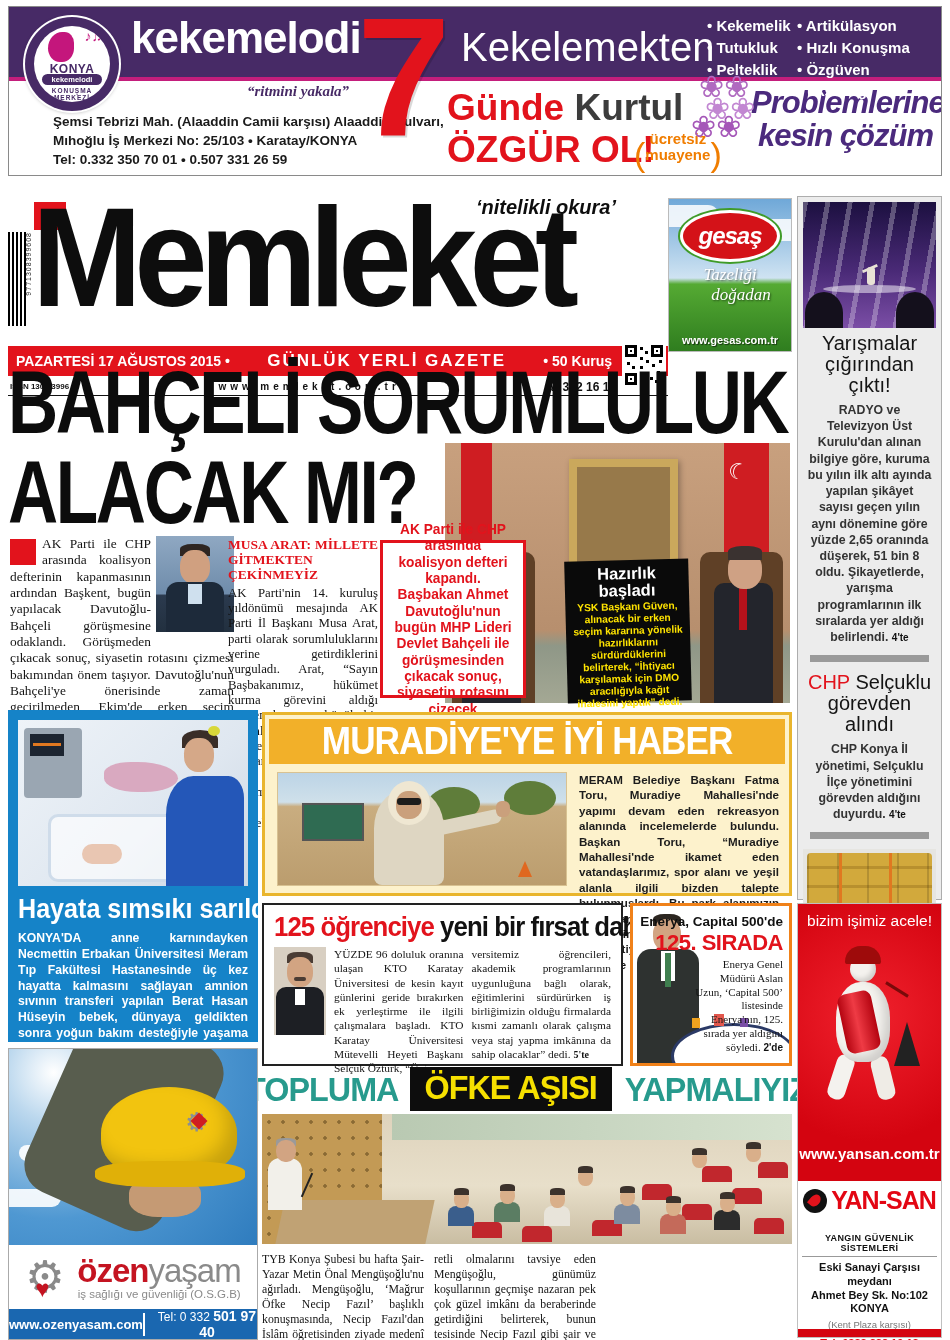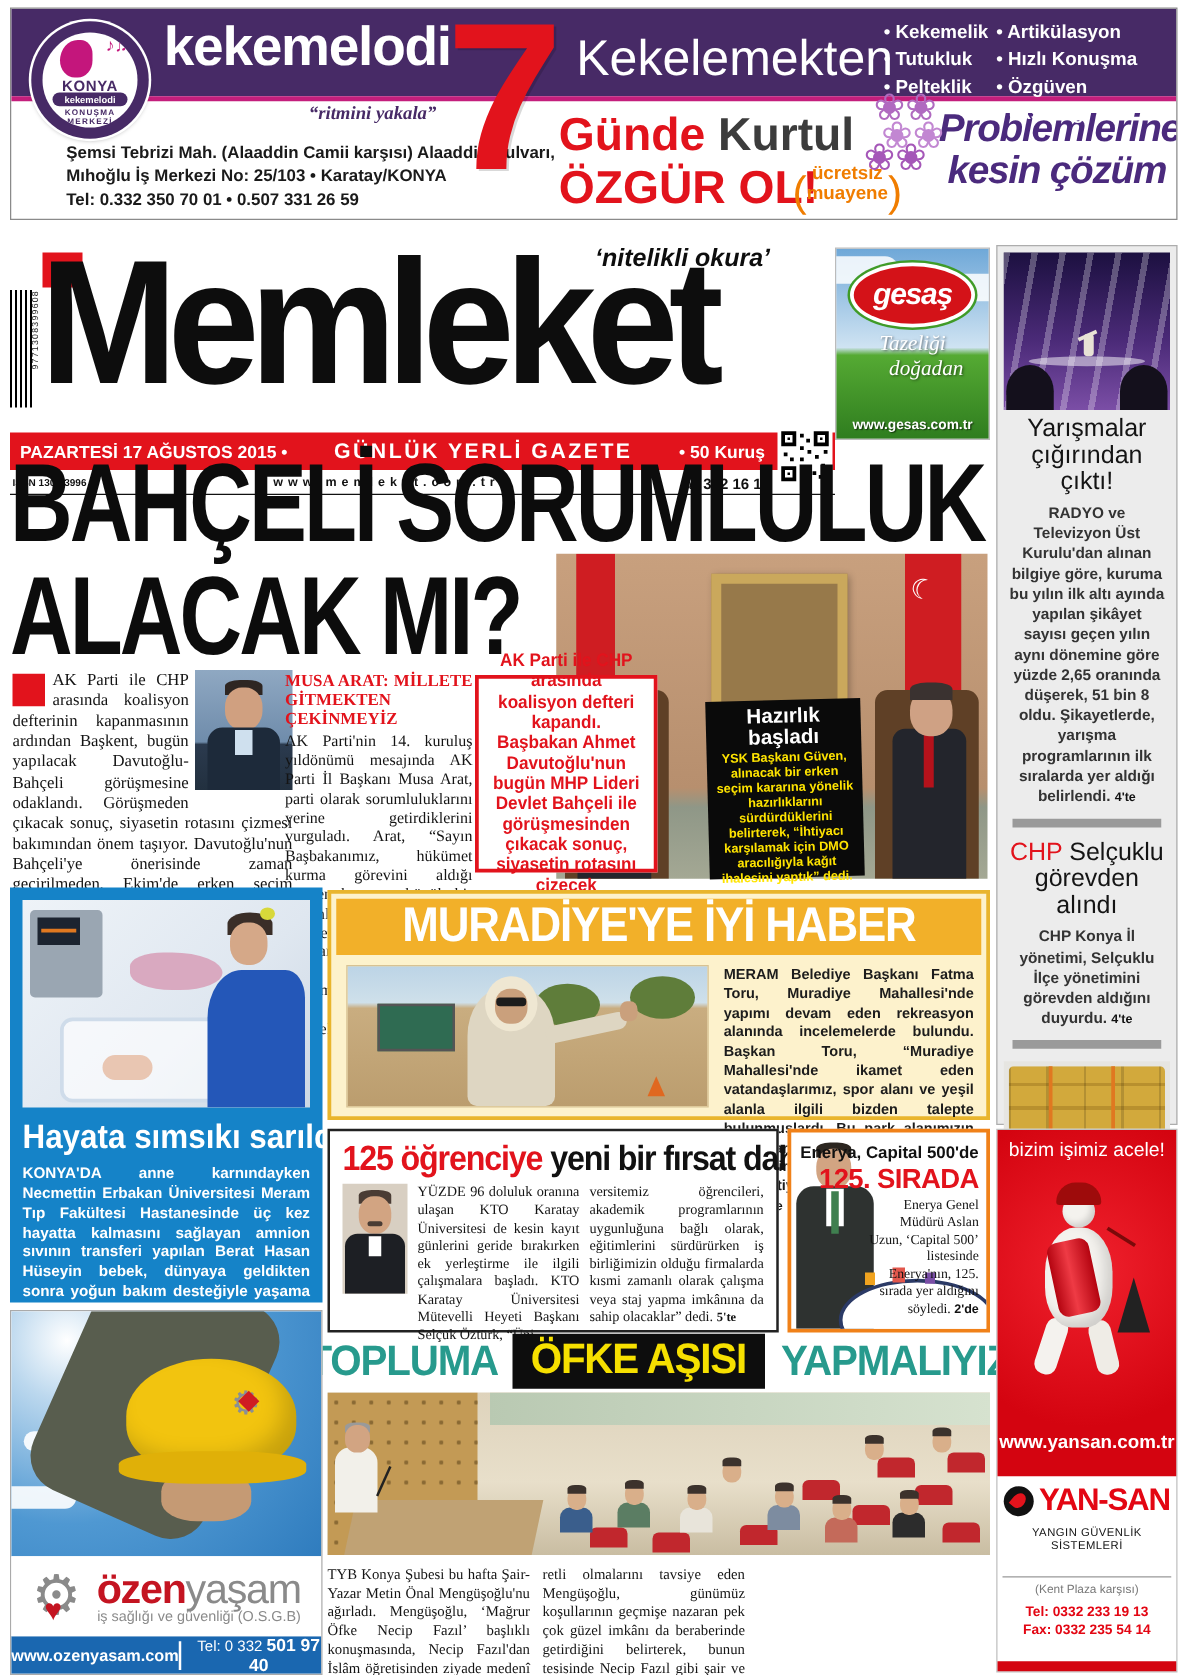--- a/index.html
+++ b/index.html
@@ -100,21 +100,21 @@
   .ysfig-body{position:absolute;left:38px;top:78px;width:54px;height:80px;background:#f4f2ee;border-radius:45% 45% 40% 40%;box-shadow:inset -6px -6px 10px rgba(0,0,0,.15);}
   .ysfig-leg{position:absolute;left:34px;top:150px;width:18px;height:46px;background:#f4f2ee;border-radius:8px;transform:rotate(18deg);}
   .ysfig-leg2{position:absolute;left:76px;top:152px;width:18px;height:44px;background:#efece6;border-radius:8px;transform:rotate(-14deg);}
   .ysfig-ext{position:absolute;left:44px;top:88px;width:34px;height:60px;background:linear-gradient(90deg,#b40410,#ef3b45 45%,#b40410);border-radius:8px;transform:rotate(-12deg);}
   .ysfig-cone{position:absolute;left:96px;top:118px;width:0;height:0;border-left:13px solid transparent;border-right:13px solid transparent;border-bottom:44px solid #222;}
   .ysfig-hose{position:absolute;left:86px;top:84px;width:26px;height:3px;background:#7a0a0a;transform:rotate(32deg);}
   .ys-brandrow{display:flex;align-items:center;justify-content:center;gap:4px;margin-top:5px;}
   .ys-circ{width:24px;height:24px;background:#111;border-radius:50%;position:relative;}
   .ys-circ:before{content:"";position:absolute;left:7px;top:5px;width:10px;height:13px;background:#e2131c;border-radius:50% 50% 50% 0;transform:rotate(40deg);}
   .ys-brand{color:#e30613;font-size:25px;font-weight:900;letter-spacing:-1px;}
-  .ys-sub{text-align:center;font-size:9px;font-weight:400;color:#111;letter-spacing:.4px;border-bottom:1px solid #999;padding-bottom:20px;margin:6px 4px 4px;}
+  .ys-sub{text-align:center;font-size:9px;font-weight:700;color:#111;letter-spacing:.4px;border-bottom:1px solid #999;padding-bottom:3px;margin:18px 4px 4px;}
   .ys-addr{text-align:center;font-size:11px;font-weight:bold;color:#111;line-height:1.25;}
   .ys-addr3{text-align:center;font-size:9.5px;color:#777;margin-top:3px;}
   .ys-tel{text-align:center;font-size:11px;font-weight:bold;color:#e30613;margin-top:6px;line-height:1.3;}
   .ys-stripe{position:absolute;bottom:0;left:0;width:100%;height:8px;background:#d40410;}
   
   .bigline{position:absolute;left:8px;font-weight:900;color:#0c0c0c;font-size:89px;letter-spacing:-3px;
            transform:scaleX(.78);transform-origin:left top;white-space:nowrap;line-height:.9;}
   
   #mainphoto{left:445px;top:443px;width:345px;height:260px;overflow:hidden;
              background:linear-gradient(180deg,#c8a07e 0%,#b78f6e 72%,#8f9787 78%,#a4a894 100%);}
@@ -607,20 +607,24 @@
       <div class="ysfig-hose"></div>
       <div class="ysfig-ext"></div>
       <div class="ysfig-cone"></div>
       <div class="ys-web">www.yansan.com.tr</div>
     </div>
     <div class="ys-brandrow">
       <span class="ys-circ"></span>
       <span class="ys-brand">YAN-SAN</span>
     </div>
     <div class="ys-sub">YANGIN GÜVENLİK SİSTEMLERİ</div>
+    <div class="ys-addr">
+      <div>Eski Sanayi Çarşısı meydanı</div>
+      <div>Ahmet Bey Sk. No:102 KONYA</div>
+    </div>
     <div class="ys-addr3">(Kent Plaza karşısı)</div>
     <div class="ys-tel">
       <div>Tel: 0332 233 19 13</div>
       <div>Fax: 0332 235 54 14</div>
     </div>
 
     <div class="ys-stripe"></div>
   </div>
 
 </div>

